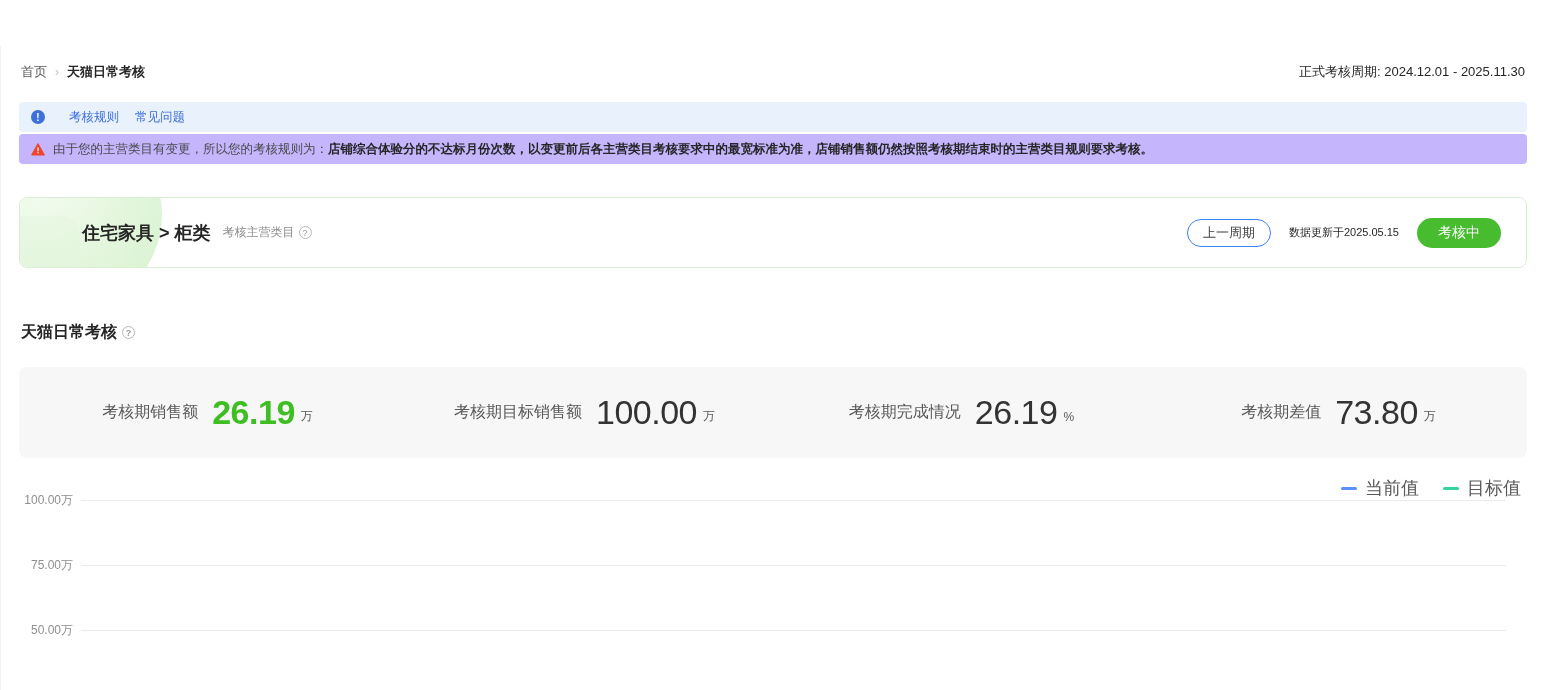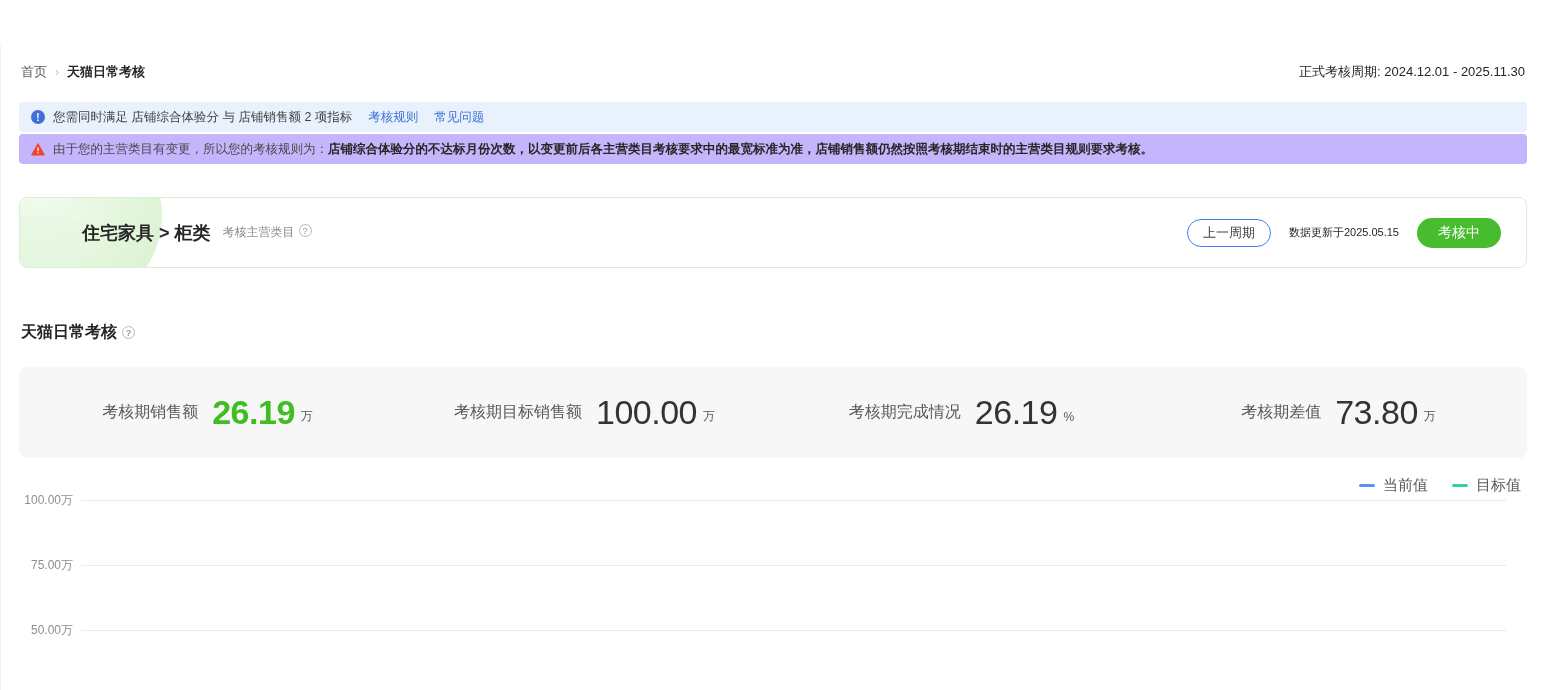--- a/index.html
+++ b/index.html
@@ -24,60 +24,59 @@
   .icon-warn { margin-right:8px; flex:none; display:inline-flex; }
   .banner a { color:#3d71d9; text-decoration:none; margin-left:16px; cursor:pointer; }
   .banner-warn b { color:#262626; font-weight:bold; }
 
   
   .card { position:absolute; left:18px; right:18px; top:151px; height:71px; background:#fff; border:1px solid #d8efd3; border-radius:8px; overflow:hidden; display:flex; align-items:center; }
   .card-deco1 { position:absolute; left:-48px; top:-78px; width:190px; height:190px; border-radius:50%; background:radial-gradient(circle at 35% 35%, #f2fbee 0%, #ddf4d5 60%, #d2efc8 100%); opacity:.9; }
   .card-deco2 { position:absolute; left:-10px; top:18px; width:70px; height:90px; border-radius:18px; background:#e4f6de; opacity:.55; }
   .card-left { position:relative; display:flex; align-items:center; margin-left:62px; }
   .card-title { font-size:18px; font-weight:bold; color:#262626; }
-  .card-sub { font-size:12px; color:#8c8c8c; margin-left:12px; display:flex; gap:4px; }
+  .card-sub { font-size:12px; color:#8c8c8c; margin-left:12px; display:flex; align-items:center; gap:4px; }
   .help-icon { width:13px; height:13px; border:1px solid #b8b8b8; border-radius:50%; color:#9a9a9a; font-size:9px; display:inline-flex; align-items:center; justify-content:center; cursor:pointer; }
   .card-right { position:relative; margin-left:auto; margin-right:25px; display:flex; align-items:center; }
   .pill-btn { height:28px; padding:0 15px; border:1px solid #3b82f6; border-radius:15px; background:#fff; font-size:13px; color:#404040; display:inline-flex; align-items:center; cursor:pointer; }
   .updated { font-size:11px; color:#262626; margin:0 18px; }
   .status-pill { height:30px; padding:0 21px; border-radius:16px; background:#47bc2f; color:#fff; font-size:14px; display:inline-flex; align-items:center; }
 
   
   .section-title { position:absolute; left:20px; top:276px; font-size:16px; font-weight:bold; color:#262626; display:flex; align-items:center; gap:5px; }
   .stats { position:absolute; left:18px; right:18px; top:321px; height:91px; background:#f7f7f8; border-radius:8px; display:grid; grid-template-columns:repeat(4,1fr); align-items:center; }
   .stat { display:flex; align-items:center; justify-content:center; gap:14px; }
   .stat .label { font-size:16px; color:#595959; }
   .stat .value { font-size:34px; color:#333; letter-spacing:-0.5px; }
   .stat .value.green { color:#3fbe23; font-weight:bold; }
   .stat .unit { font-size:12px; color:#595959; margin-left:-8px; align-self:center; padding-top:8px; }
 
   
   .legend { position:absolute; top:430px; right:24px; display:flex; align-items:center; gap:24px; }
   .legend-item { display:flex; align-items:center; gap:8px; cursor:pointer; }
   .legend-dash { width:16px; height:3px; border-radius:2px; }
-  .legend-label { font-size:15px; color:#595959; }
+  .legend-label { font-size:18px; color:#595959; }
   .ytick { position:absolute; left:0; width:72px; text-align:right; font-size:12px; color:#8f8f8f; }
   .gridline { position:absolute; left:80px; width:1425px; height:1px; background:#ebebeb; }
   .chart-svg { position:absolute; left:80px; top:440px; }
 </style>
 </head>
 <body>
 
 <div class="page">
 
   <div class="breadcrumb">
     <span class="home">首页</span>
     <span class="sep">›</span>
     <span class="current">天猫日常考核</span>
   </div>
   <div class="period">正式考核周期: 2024.12.01 - 2025.11.30</div>
 
   <div class="banner banner-info">
     <span class="icon-info">!</span>
-    <span>您需同时满足 店铺综合体验分 与 店铺销售额 2 项指标</span>
     <a>考核规则</a>
     <a>常见问题</a>
   </div>
 
   <div class="banner banner-warn">
     <span class="icon-warn">
       <svg width="14" height="13" viewBox="0 0 14 13">
           <path d="M7 0.6 L13.4 12 L0.6 12 Z" fill="#f0442d" stroke="#f0442d" stroke-width="1" stroke-linejoin="round"></path>
           <rect x="6.35" y="4.3" width="1.3" height="4" rx="0.6" fill="#fff"></rect>
           <rect x="6.35" y="9.1" width="1.3" height="1.3" rx="0.6" fill="#fff"></rect>

